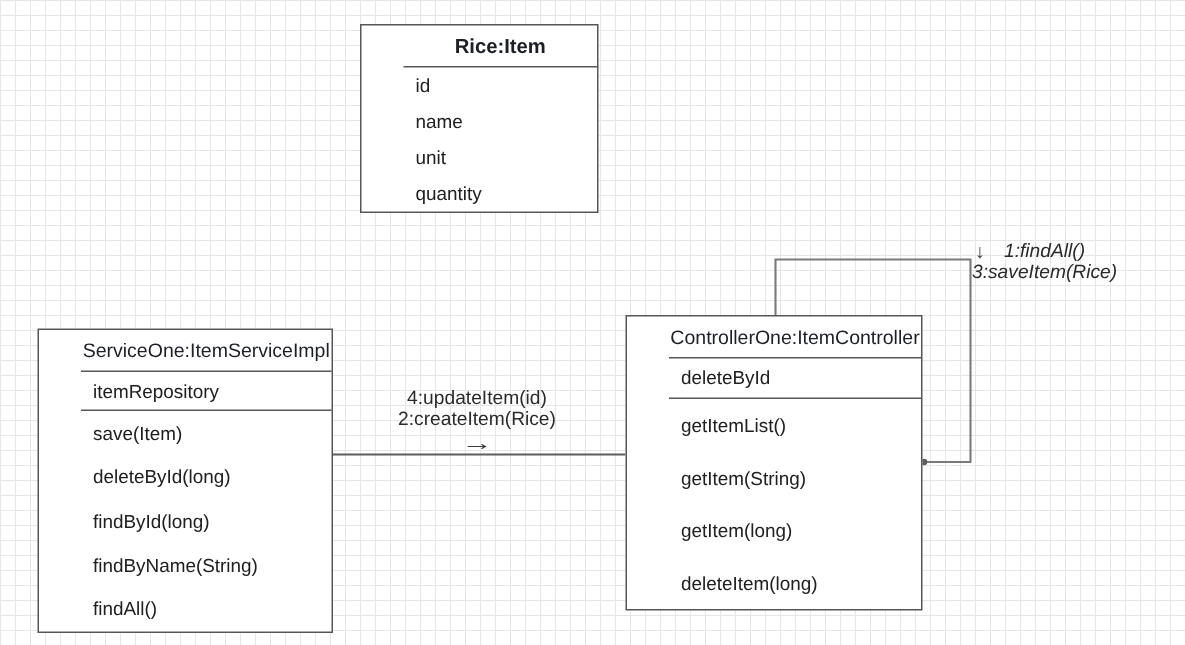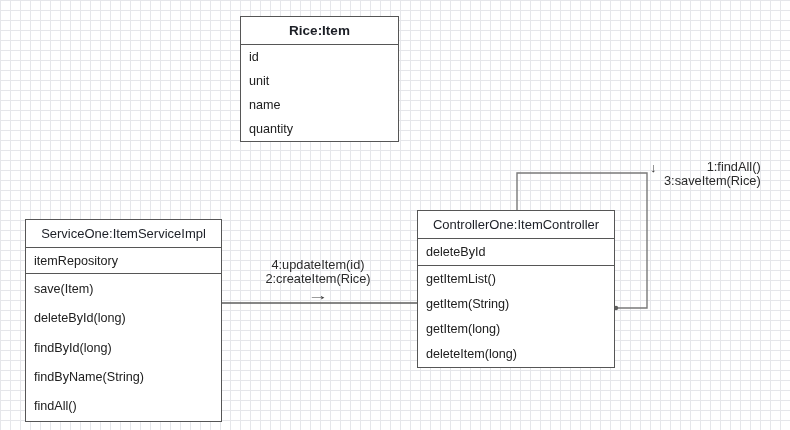--- a/index.html
+++ b/index.html
@@ -23,20 +23,21 @@
   }
   .edges-layer path{pointer-events:stroke;}
   .uml-box{
     position:absolute;
     box-sizing:border-box;
     background:#ffffff;
     border:1px solid #565656;
     display:flex;flex-direction:column;
     color:#202020;
     font-size:12.6px;
+    padding-left:28px;
   }
   .uml-title{
     box-sizing:border-box;
     height:28px;flex:0 0 28px;
     display:flex;align-items:center;justify-content:center;
     border-bottom:1px solid #565656;
     font-size:13px;
     color:#1c1f26;
     white-space:nowrap;
   }
@@ -54,21 +55,21 @@
     padding-left:8px;white-space:nowrap;
   }
   .edge-label{
     position:absolute;
     font-size:12.8px;line-height:14px;
     color:#2a2a2a;
     white-space:nowrap;
   }
   .edge-label .lbl-line{display:block;}
   #edge-label-a{left:236px;top:258px;width:164px;text-align:center;}
-  #edge-label-b{left:664px;top:160px;text-align:right;}
+  #edge-label-b{left:648px;top:160px;text-align:center;font-style:italic;}
   .flow-arrow{
     position:absolute;
     color:#3d3d3d;
     font-size:14px;line-height:14px;
   }
   #flow-arrow-a{left:302px;top:288px;width:32px;text-align:center;transform:scaleX(1.5);}
   #flow-arrow-b{left:650px;top:161px;font-size:13px;}
 </style>
 </head>
 <body>
@@ -78,39 +79,39 @@
   <svg class="edges-layer" viewBox="0 0 790 430" xmlns="http://www.w3.org/2000/svg">
     <path d="M222 303 L417 303" fill="none" stroke="#5e5e5e" stroke-width="1.4"></path>
     <path d="M517 210 L517 173 L647 173 L647 308 L616 308" fill="none" stroke="#7a7a7a" stroke-width="1.4"></path>
     <circle cx="616" cy="308" r="2.2" fill="#5e5e5e"></circle>
   </svg>
 
   <div class="uml-box" id="box-rice" style="left:240px;top:16px;width:159px;height:126px;">
     <div class="uml-title bold">Rice:Item</div>
     <div class="uml-rows">
       <div class="uml-row">id</div>
+      <div class="uml-row">name</div>
       <div class="uml-row">unit</div>
-      <div class="uml-row">name</div>
       <div class="uml-row">quantity</div>
     </div>
   </div>
 
   <div class="uml-box" id="box-service" style="left:25px;top:219px;width:197px;height:203px;">
     <div class="uml-title">ServiceOne:ItemServiceImpl</div>
     <div class="uml-attr" style="flex:0 0 26px;">itemRepository</div>
     <div class="uml-rows">
       <div class="uml-row">save(Item)</div>
       <div class="uml-row">deleteById(long)</div>
       <div class="uml-row">findById(long)</div>
       <div class="uml-row">findByName(String)</div>
       <div class="uml-row">findAll()</div>
     </div>
   </div>
 
-  <div class="uml-box" id="box-controller" style="left:417px;top:210px;width:198px;height:158px;">
+  <div class="uml-box" id="box-controller" style="left:417px;top:210px;width:198px;height:197px;">
     <div class="uml-title">ControllerOne:ItemController</div>
     <div class="uml-attr" style="flex:0 0 27px;">deleteById</div>
     <div class="uml-rows">
       <div class="uml-row">getItemList()</div>
       <div class="uml-row">getItem(String)</div>
       <div class="uml-row">getItem(long)</div>
       <div class="uml-row">deleteItem(long)</div>
     </div>
   </div>
 

